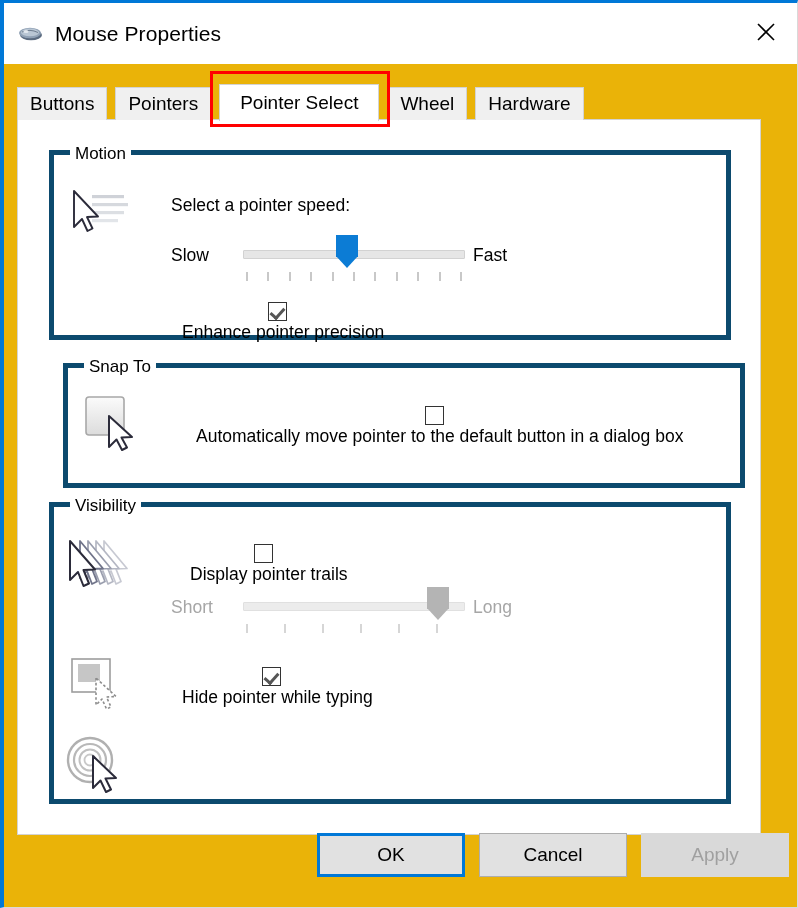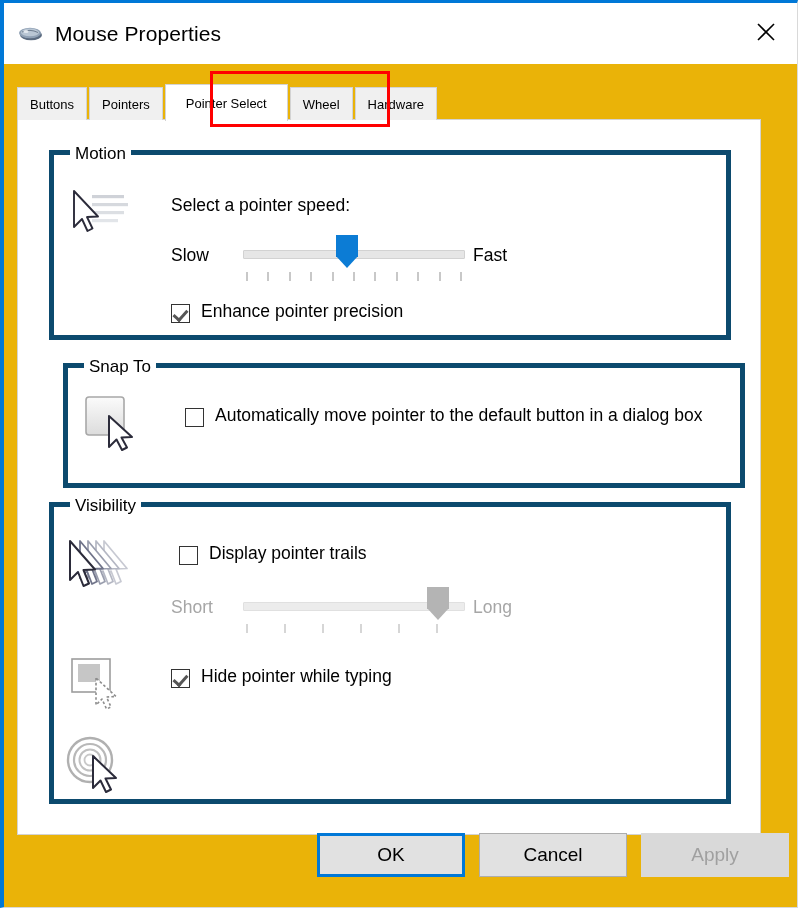--- a/index.html
+++ b/index.html
@@ -57,26 +57,26 @@
     left: 13px; top: 82px;
     height: 35px;
     display: flex;
     align-items: flex-end;
     z-index: 5;
   }
   .tab {
     height: 33px;
     padding: 0 12px;
     display: flex; align-items: center;
-    font-size: 13px;
+    font-size: 19px;
     color: #000000;
     background: #f0f0f0;
     border: 1px solid #d3d3d3;
     border-bottom: none;
-    margin-right: 2px;
+    margin-right: 8px;
     white-space: nowrap;
     cursor: default;
   }
   .tab.active {
     background: #ffffff;
     border-color: #d3d3d3;
     height: 37px;
     padding: 0 20px;
     margin-bottom: -1px;
     position: relative;
@@ -169,21 +169,22 @@
   .slider-label {
     position: absolute;
     font-size: 17.5px;
     white-space: nowrap;
   }
 
   
   .cb-row {
     position: absolute;
     display: flex;
-    align-items: flex-end;
+    align-items: center;
+    flex-direction: column;
   }
   .cb-box {
     width: 19px; height: 19px;
     border: 1px solid #333333;
     background: #ffffff;
     flex: 0 0 auto;
     position: relative;
     margin-top: 2px;
   }
   .cb-box.checked::after {

